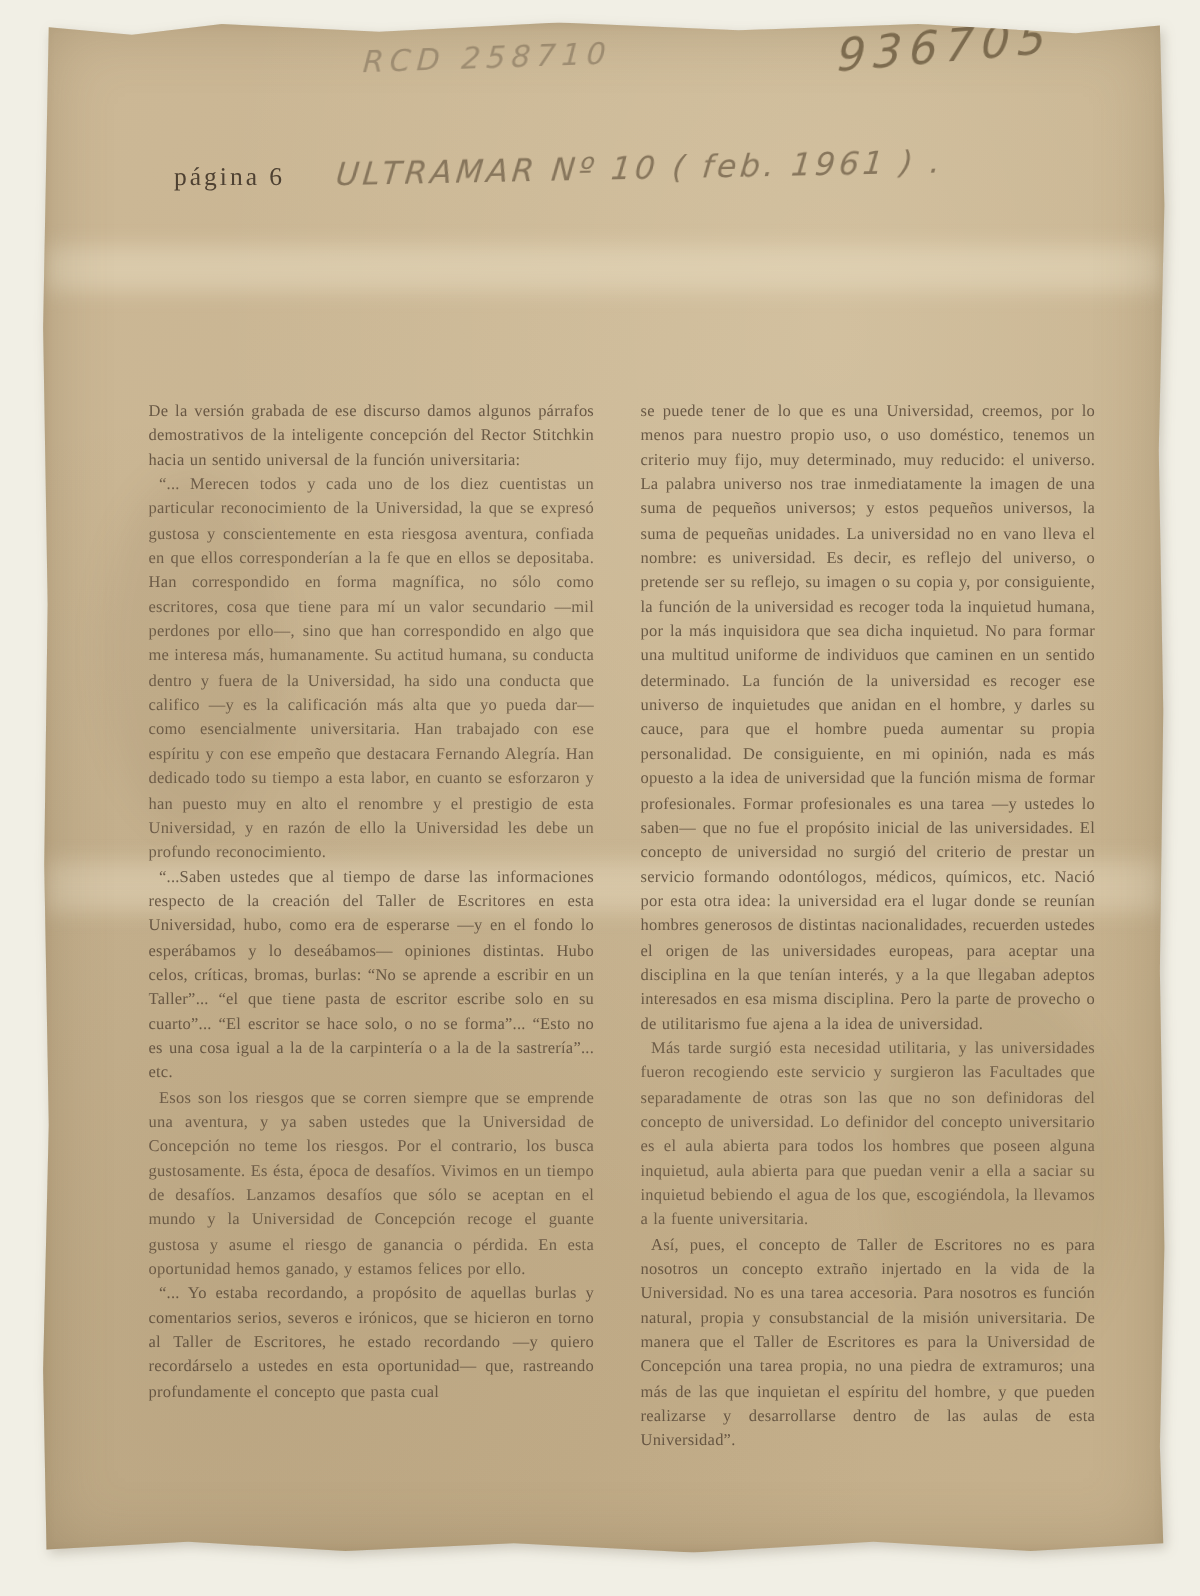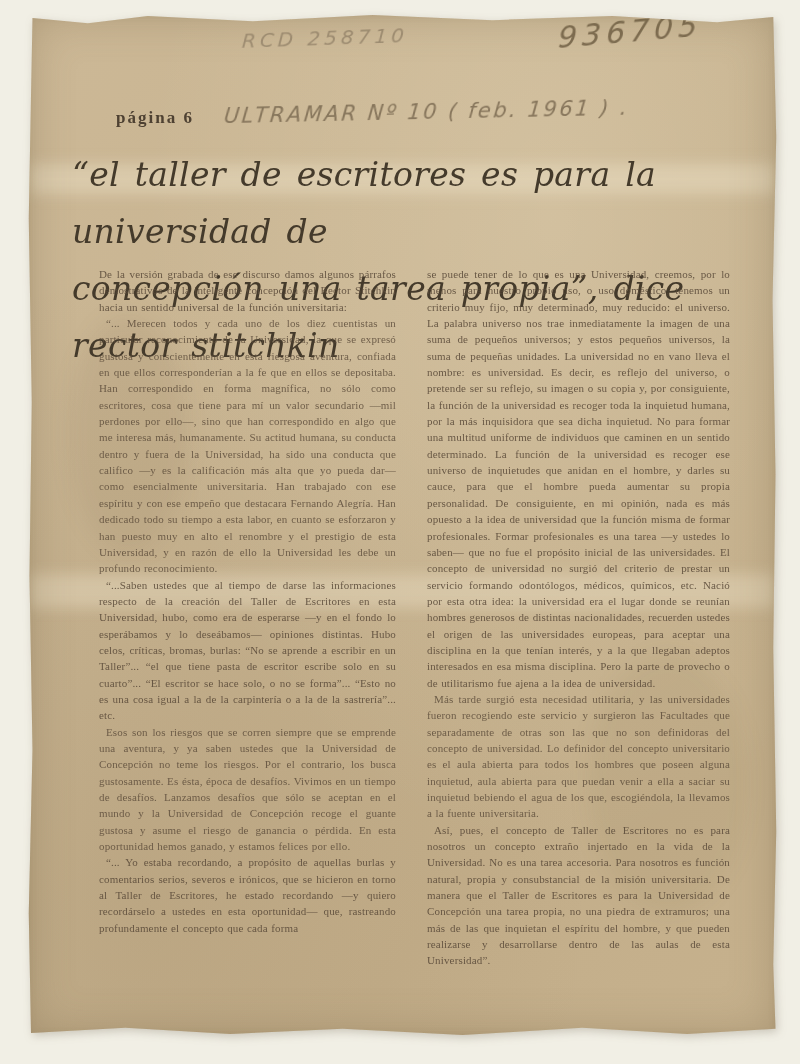--- a/index.html
+++ b/index.html
@@ -41,21 +41,21 @@
     color:#8d7d63;
     white-space:nowrap;
     filter:blur(.3px);
   }
   .hw-catalog{left:214px;top:12px;font-size:20px;letter-spacing:4px;transform:rotate(-2deg) skewX(-6deg);color:#a08f74;}
   .hw-accession{left:530px;top:0px;font-size:30px;letter-spacing:5px;transform:rotate(-5deg) skewX(-8deg);color:#7e6d51;}
   .hw-source{left:196px;top:86px;font-size:21px;letter-spacing:2.5px;transform:rotate(-1.2deg) skewX(-7deg);color:#877burn65;color:#87765c;}
 
   .pagina{
     position:absolute;left:88px;top:94px;
-    font-family:"Liberation Serif",serif;font-weight:bold;
+    font-family:"Liberation Serif",serif;font-weight:normal;
     font-size:17px;letter-spacing:2px;color:#4e4132;
     filter:blur(.3px);
   }
 
   .headline{
     position:absolute;left:44px;top:132px;width:706px;
     font-family:"DejaVu Serif",serif;font-style:italic;
     font-size:33px;line-height:57px;
     color:#443a2b;letter-spacing:.3px;word-spacing:4px;
     filter:blur(.35px);
@@ -86,31 +86,27 @@
     <div class="streak s2"></div>
     <div class="stain a"></div>
     <div class="stain b"></div>
 
     <div class="hw hw-catalog">RCD 258710</div>
     <div class="hw hw-accession">936705</div>
 
     <div class="pagina">página 6</div>
     <div class="hw hw-source">ULTRAMAR  Nº 10  ( feb. 1961 ) .</div>
 
-    <div class="headline">
-      <div>“el taller de escritores es para la universidad de</div>
-      <div>concepción una tarea propia”, dice rector stitchkin</div>
-    </div>
 
     <div class="col col-left">
       <p>De la versión grabada de ese discurso damos algunos párrafos demostrativos de la inteligente concepción del Rector Stitchkin hacia un sentido universal de la función universitaria:</p>
       <p>“... Merecen todos y cada uno de los diez cuentistas un particular reconocimiento de la Universidad, la que se expresó gustosa y conscientemente en esta riesgosa aventura, confiada en que ellos corresponderían a la fe que en ellos se depositaba. Han correspondido en forma magnífica, no sólo como escritores, cosa que tiene para mí un valor secundario —mil perdones por ello—, sino que han correspondido en algo que me interesa más, humanamente. Su actitud humana, su conducta dentro y fuera de la Universidad, ha sido una conducta que califico —y es la calificación más alta que yo pueda dar— como esencialmente universitaria. Han trabajado con ese espíritu y con ese empeño que destacara Fernando Alegría. Han dedicado todo su tiempo a esta labor, en cuanto se esforzaron y han puesto muy en alto el renombre y el prestigio de esta Universidad, y en razón de ello la Universidad les debe un profundo reconocimiento.</p>
       <p>“...Saben ustedes que al tiempo de darse las informaciones respecto de la creación del Taller de Escritores en esta Universidad, hubo, como era de esperarse —y en el fondo lo esperábamos y lo deseábamos— opiniones distintas. Hubo celos, críticas, bromas, burlas: “No se aprende a escribir en un Taller”... “el que tiene pasta de escritor escribe solo en su cuarto”... “El escritor se hace solo, o no se forma”... “Esto no es una cosa igual a la de la carpintería o a la de la sastrería”... etc.</p>
       <p>Esos son los riesgos que se corren siempre que se emprende una aventura, y ya saben ustedes que la Universidad de Concepción no teme los riesgos. Por el contrario, los busca gustosamente. Es ésta, época de desafíos. Vivimos en un tiempo de desafíos. Lanzamos desafíos que sólo se aceptan en el mundo y la Universidad de Concepción recoge el guante gustosa y asume el riesgo de ganancia o pérdida. En esta oportunidad hemos ganado, y estamos felices por ello.</p>
-      <p>“... Yo estaba recordando, a propósito de aquellas burlas y comentarios serios, severos e irónicos, que se hicieron en torno al Taller de Escritores, he estado recordando —y quiero recordárselo a ustedes en esta oportunidad— que, rastreando profundamente el concepto que cada forma</p>
+      <p>“... Yo estaba recordando, a propósito de aquellas burlas y comentarios serios, severos e irónicos, que se hicieron en torno al Taller de Escritores, he estado recordando —y quiero recordárselo a ustedes en esta oportunidad— que, rastreando profundamente el concepto que pasta cual</p>
     </div>
 
     <div class="col col-right">
       <p>se puede tener de lo que es una Universidad, creemos, por lo menos para nuestro propio uso, o uso doméstico, tenemos un criterio muy fijo, muy determinado, muy reducido: el universo. La palabra universo nos trae inmediatamente la imagen de una suma de pequeños universos; y estos pequeños universos, la suma de pequeñas unidades. La universidad no en vano lleva el nombre: es universidad. Es decir, es reflejo del universo, o pretende ser su reflejo, su imagen o su copia y, por consiguiente, la función de la universidad es recoger toda la inquietud humana, por la más inquisidora que sea dicha inquietud. No para formar una multitud uniforme de individuos que caminen en un sentido determinado. La función de la universidad es recoger ese universo de inquietudes que anidan en el hombre, y darles su cauce, para que el hombre pueda aumentar su propia personalidad. De consiguiente, en mi opinión, nada es más opuesto a la idea de universidad que la función misma de formar profesionales. Formar profesionales es una tarea —y ustedes lo saben— que no fue el propósito inicial de las universidades. El concepto de universidad no surgió del criterio de prestar un servicio formando odontólogos, médicos, químicos, etc. Nació por esta otra idea: la universidad era el lugar donde se reunían hombres generosos de distintas nacionalidades, recuerden ustedes el origen de las universidades europeas, para aceptar una disciplina en la que tenían interés, y a la que llegaban adeptos interesados en esa misma disciplina. Pero la parte de provecho o de utilitarismo fue ajena a la idea de universidad.</p>
       <p>Más tarde surgió esta necesidad utilitaria, y las universidades fueron recogiendo este servicio y surgieron las Facultades que separadamente de otras son las que no son definidoras del concepto de universidad. Lo definidor del concepto universitario es el aula abierta para todos los hombres que poseen alguna inquietud, aula abierta para que puedan venir a ella a saciar su inquietud bebiendo el agua de los que, escogiéndola, la llevamos a la fuente universitaria.</p>
       <p>Así, pues, el concepto de Taller de Escritores no es para nosotros un concepto extraño injertado en la vida de la Universidad. No es una tarea accesoria. Para nosotros es función natural, propia y consubstancial de la misión universitaria. De manera que el Taller de Escritores es para la Universidad de Concepción una tarea propia, no una piedra de extramuros; una más de las que inquietan el espíritu del hombre, y que pueden realizarse y desarrollarse dentro de las aulas de esta Universidad”.</p>
     </div>
 
     <div class="vignette"></div>
   </div>

